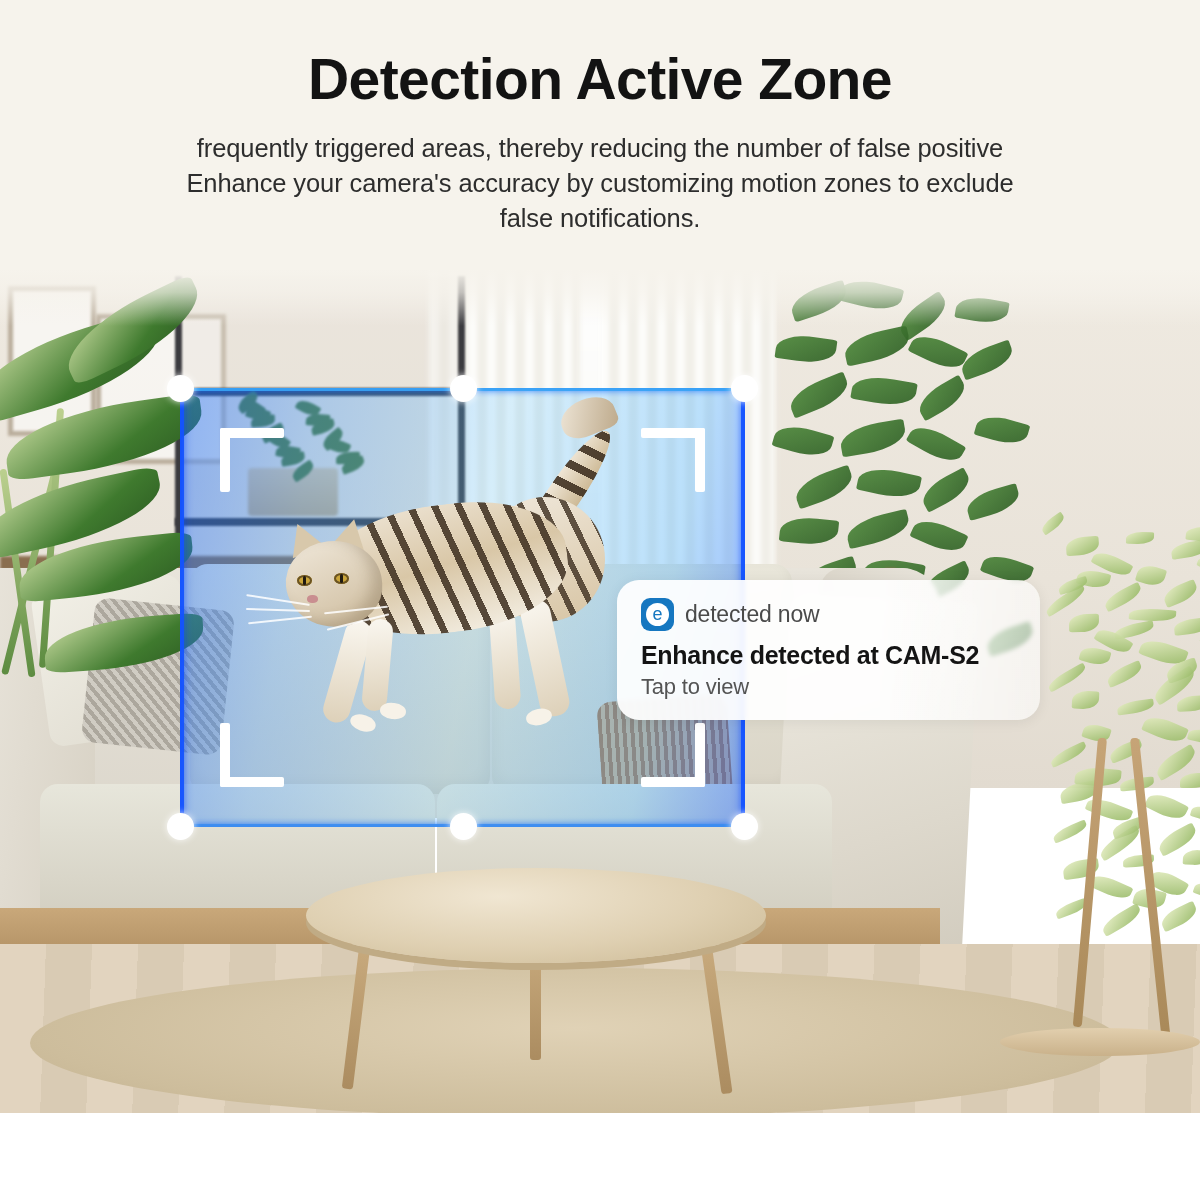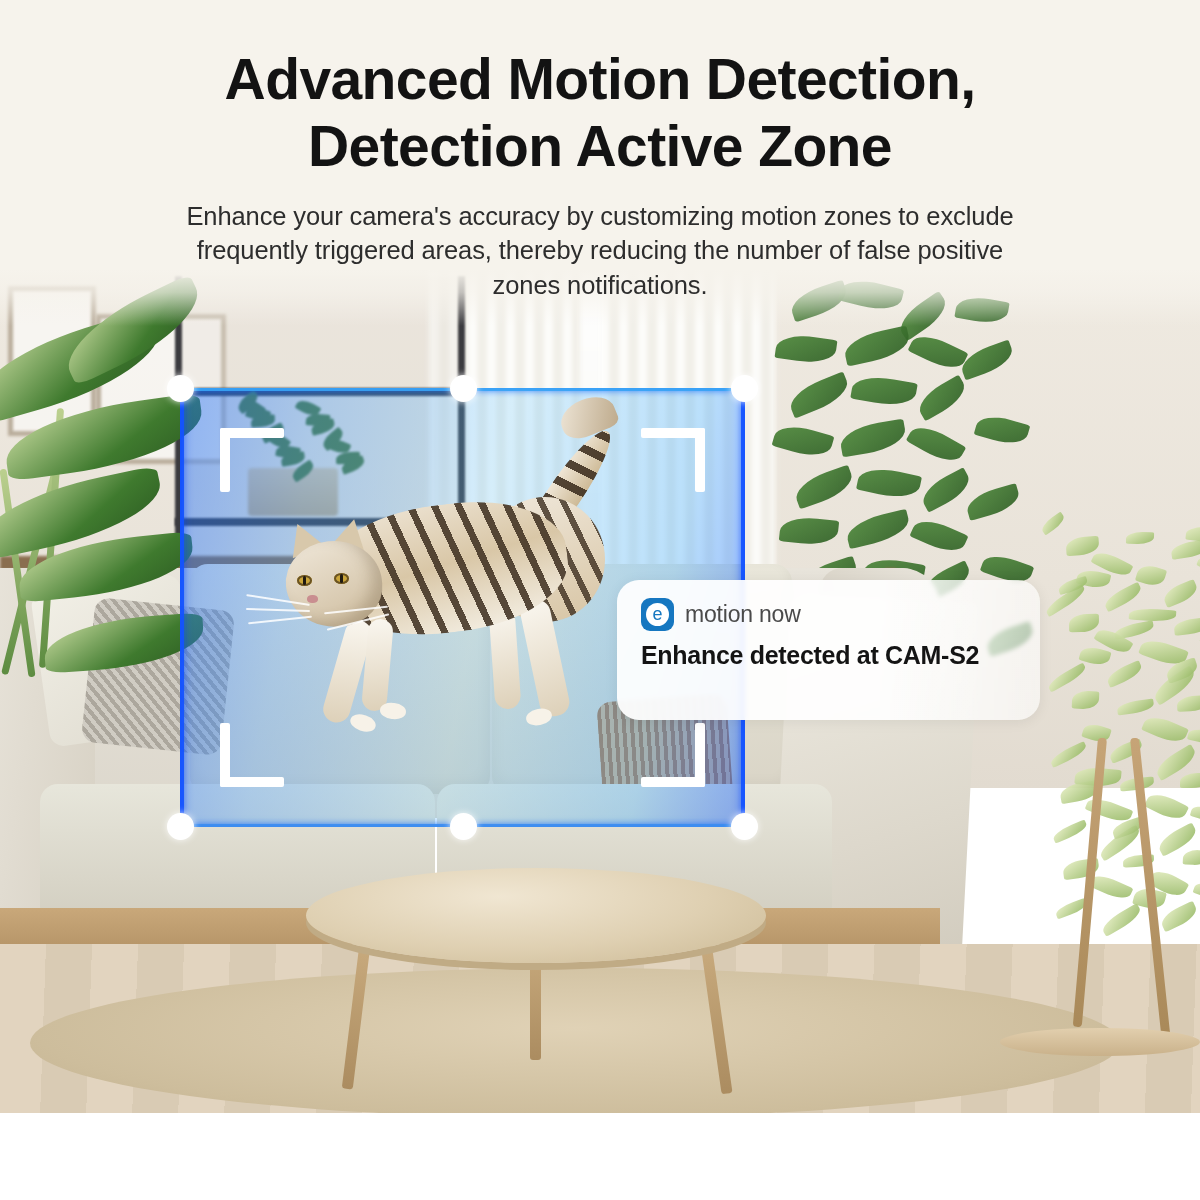--- a/index.html
+++ b/index.html
@@ -580,34 +580,34 @@
       <div class="handle h-bl"></div>
       <div class="handle h-bm"></div>
       <div class="handle h-br"></div>
     </div>
 
     <div class="notif">
       <div class="notif-top">
         <div class="app-icon">
           <div class="app-icon-glyph">e</div>
         </div>
-        <div class="notif-app">motion now</div>
+        <div class="notif-app">detected now</div>
       </div>
       <div class="notif-title">Enhance detected at CAM-S2</div>
+      <div class="notif-sub">Tap to view</div>
     </div>
 
   </div>
 
   <div class="bottom-strip"></div>
 
   <div class="header">
     <h1 class="headline">
-      <span class="l1">Advanced Motion Detection,</span>
       <span class="l2">Detection Active Zone</span>
     </h1>
     <p class="subcopy">
+      <span>frequently triggered areas, thereby reducing the number of false positive</span>
       <span>Enhance your camera's accuracy by customizing motion zones to exclude</span>
-      <span>frequently triggered areas, thereby reducing the number of false positive</span>
-      <span>zones notifications.</span>
+      <span>false notifications.</span>
     </p>
   </div>
 
 </div>
 
 </body></html>

